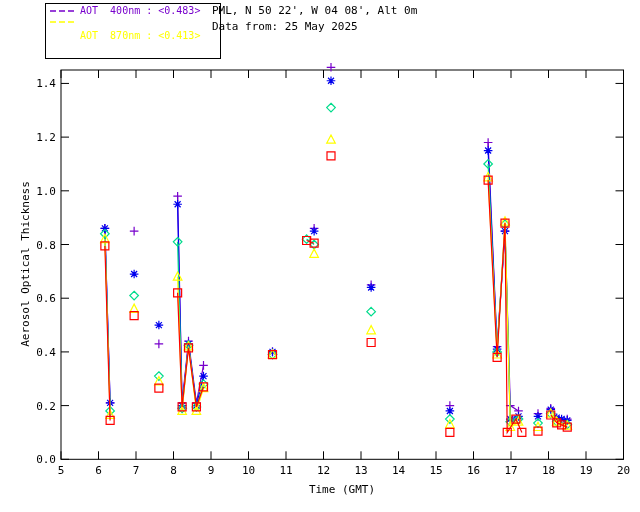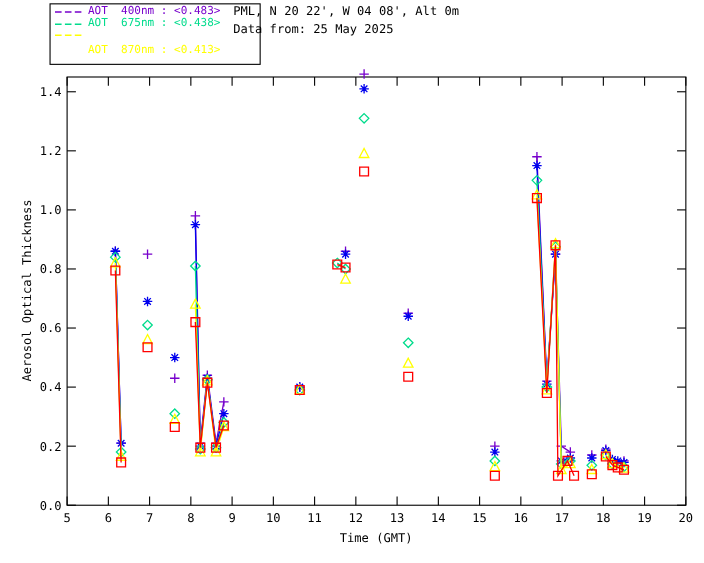--- a/index.html
+++ b/index.html
@@ -2,21 +2,21 @@
 <html><head>
 <meta charset="utf-8">
 <style>
   html,body{margin:0;padding:0;background:#fff;}
   #screen{position:relative;width:640px;height:512px;background:#ffffff;overflow:hidden;
           font-family:"DejaVu Sans Mono","Liberation Mono",monospace;color:#000;}
   #chart-svg{position:absolute;left:0;top:0;}
   .hdr{position:absolute;left:212px;font-size:11px;letter-spacing:0;white-space:nowrap;}
   #hdr-line1{top:4px;}
   #hdr-line2{top:20px;}
-  #legend-box{position:absolute;left:45px;top:3px;width:192px;height:56px;border:1px solid #000;
+  #legend-box{position:absolute;left:45px;top:3px;width:176px;height:56px;border:1px solid #000;
               background:#fff;box-sizing:border-box;padding-top:2px;}
   .legend-row{height:10.6px;display:flex;align-items:center;padding-left:4px;}
   .legend-row svg{flex:0 0 auto;margin-right:4px;}
   .legend-label{font-size:10px;line-height:10px;white-space:pre;}
   #xlabel{position:absolute;left:242px;top:483px;width:200px;text-align:center;font-size:11px;}
   #ylabel{position:absolute;left:25px;top:264px;transform:translate(-50%,-50%) rotate(-90deg);
           font-size:11px;white-space:nowrap;}
 </style>
 </head>
 <body>
@@ -109,28 +109,22 @@
     </svg>
   <div id="legend-box">
       <div class="legend-row">
         <svg width="26" height="8">
           <line x1="0" y1="4" x2="26" y2="4" stroke="#7700CC" stroke-width="1.4" stroke-dasharray="6 3"></line>
         </svg>
         <span class="legend-label" style="color: rgb(119, 0, 204);">AOT  400nm : &lt;0.483&gt;</span>
       </div>
       <div class="legend-row">
         <svg width="26" height="8">
-          <line x1="0" y1="4" x2="26" y2="4" stroke="#00DC8C" stroke-width="1.4" stroke-dasharray="6 3"></line>
-        </svg>
-        <span class="legend-label" style="color: rgb(0, 220, 140);">AOT  675nm : &lt;0.438&gt;</span>
-      </div>
-      <div class="legend-row">
-        <svg width="26" height="8">
           <line x1="0" y1="4" x2="26" y2="4" stroke="#FFFF00" stroke-width="1.4" stroke-dasharray="6 3"></line>
         </svg>
         <span class="legend-label" style="color: rgb(255, 255, 0); margin-top: 28px;">AOT  870nm : &lt;0.413&gt;</span>
       </div>
     </div>
-  <div id="hdr-line1" class="hdr">PML, N 20 22', W 04 08', Alt 0m</div>
+  <div id="hdr-line1" class="hdr">PML, N 50 22', W 04 08', Alt 0m</div>
   <div id="hdr-line2" class="hdr">Data from: 25 May 2025</div>
   <div id="xlabel">Time (GMT)</div>
   <div id="ylabel">Aerosol Optical Thickness</div>
 </div>
 
 </body></html>

